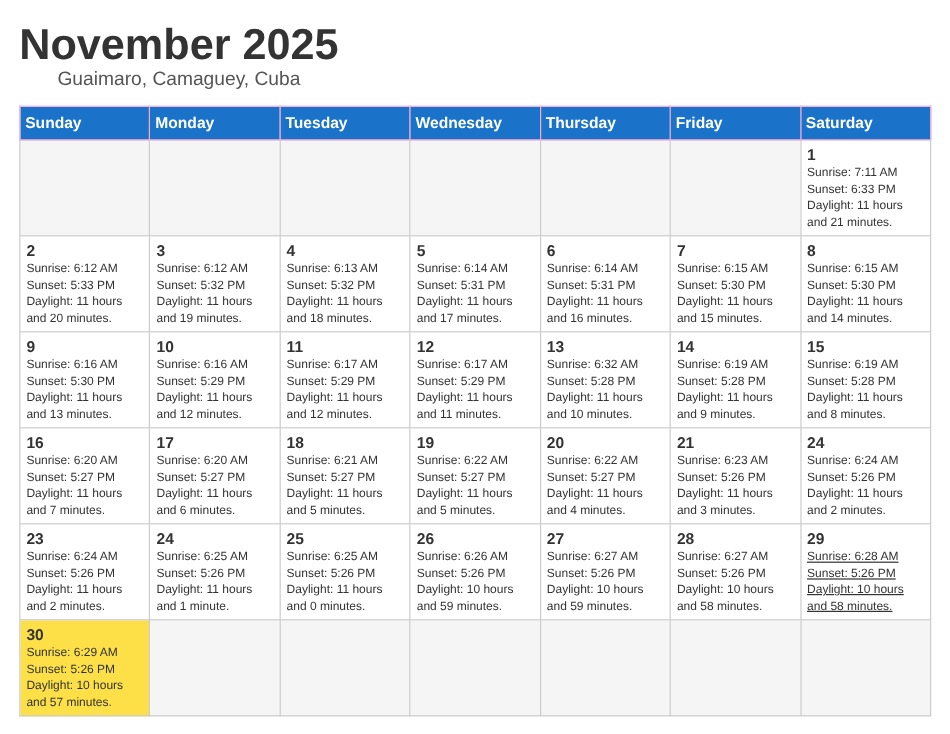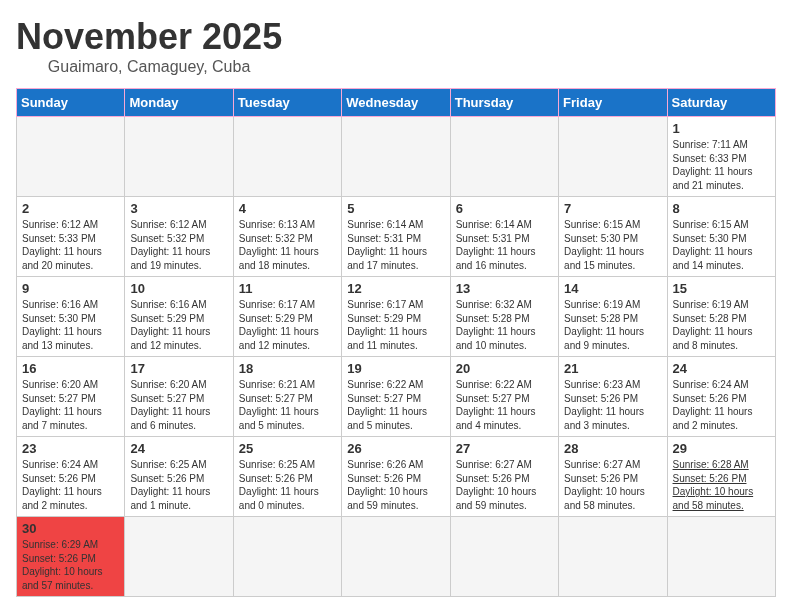--- a/index.html
+++ b/index.html
@@ -76,21 +76,21 @@
     }
     .day-info {
       font-size: 10px;
       line-height: 1.35;
       color: #333;
     }
     .last-row td {
       background: #f5f5f5;
     }
     .last-row td.has-date {
-      background: #ef4444;
+      background: #fde047;
     }
   </style>
 </head>
 <body>
 
 <div class="header-area">
   <div class="title-area">
     <div class="month-title">November 2025</div>
     <div class="location-title">Guaimaro, Camaguey, Cuba</div>
   </div>

